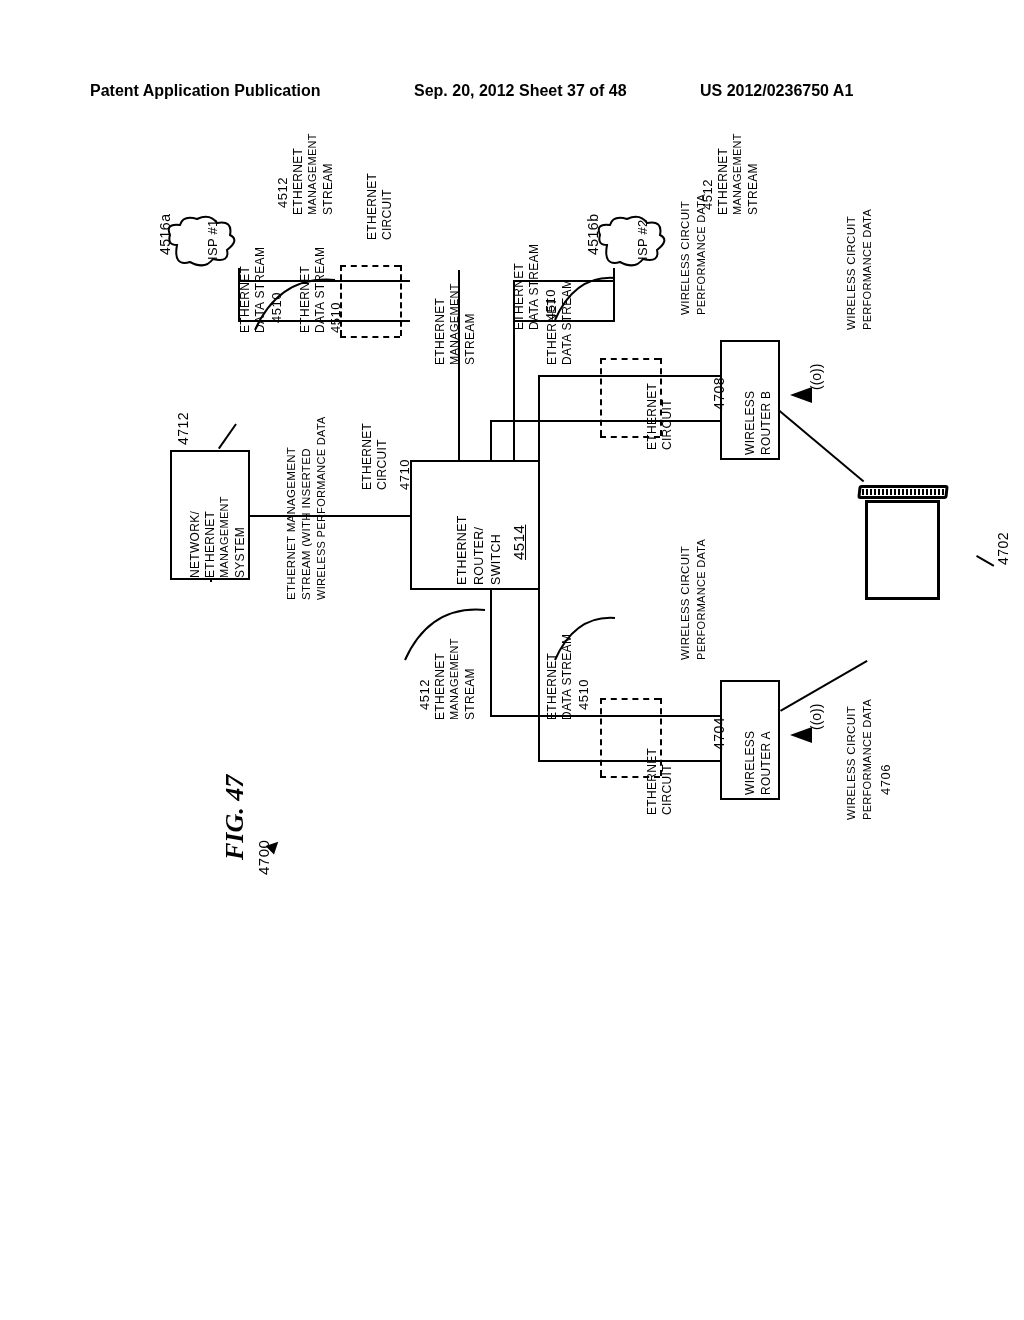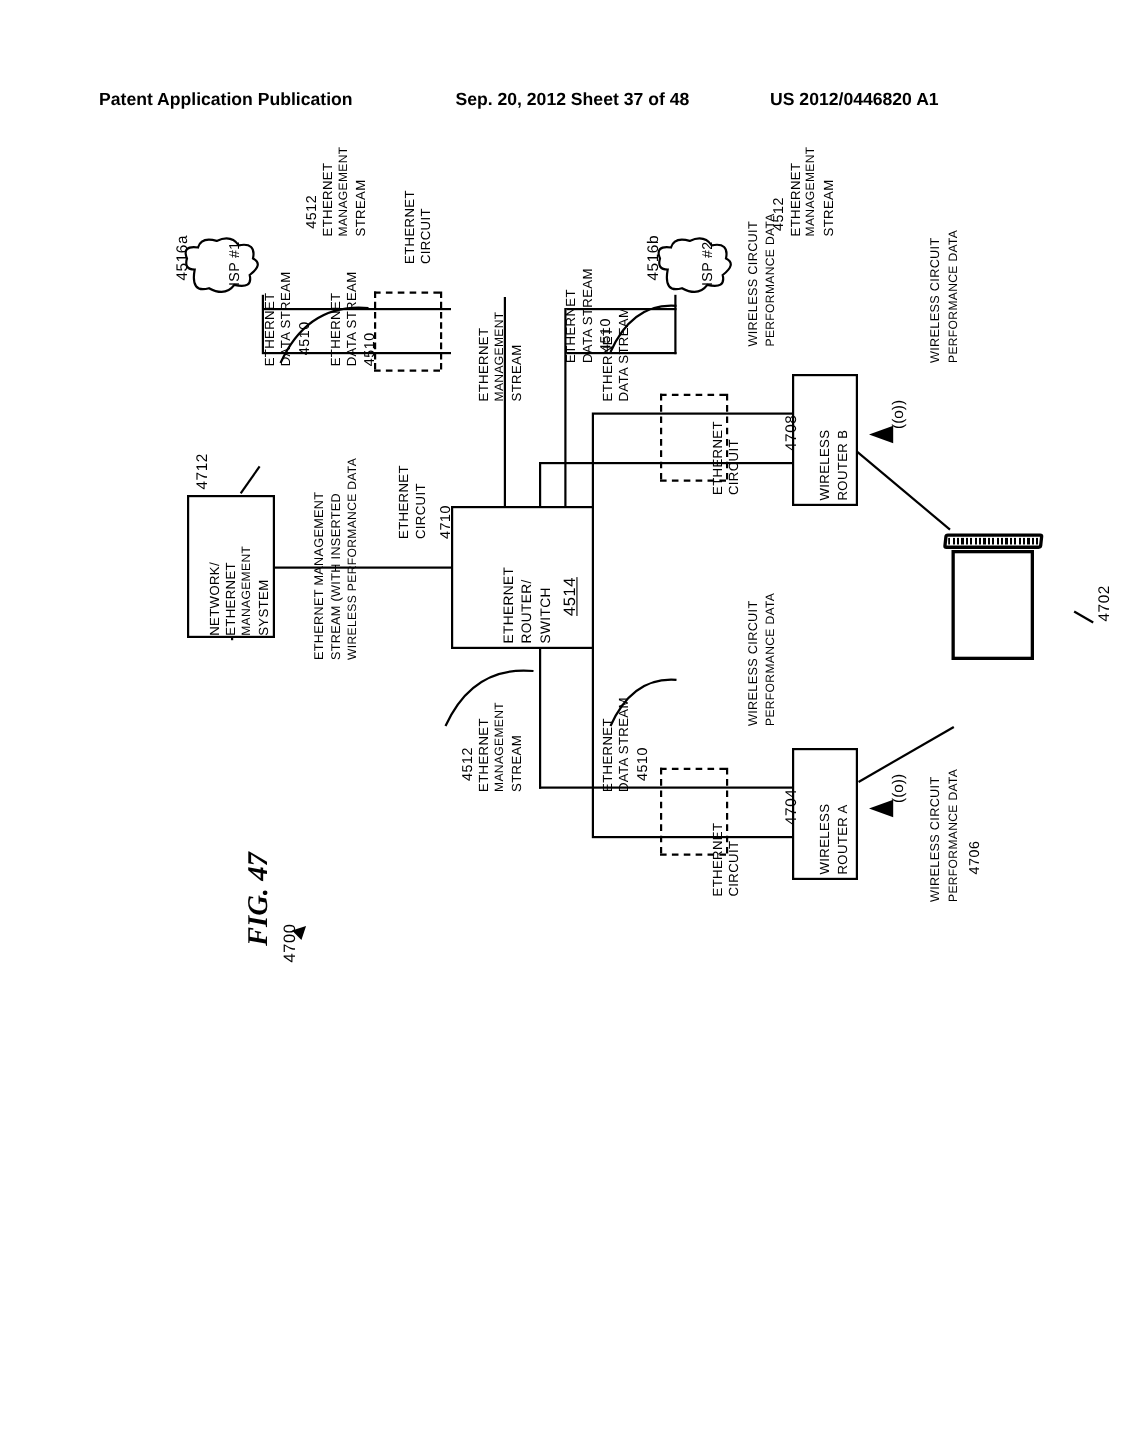--- a/index.html
+++ b/index.html
@@ -76,21 +76,21 @@
   }
 
 </style>
 </head>
 <body>
 
 <div class="page">
 
   <div class="hdr" style="left:90px;">Patent Application Publication</div>
   <div class="hdr" style="left:390px;margin-left:24px;">Sep. 20, 2012  Sheet 37 of 48</div>
-  <div class="hdr" style="left:700px;">US 2012/0446820 A1</div>
+  <div class="hdr" style="left:700px;">US 2012/0236750 A1</div>
 
   <div class="canvas">
 
     <div class="fig-title" style="left:160px; top:740px;">FIG. 47</div>
     <div class="vtext v-num" style="left:195px; top:755px; font-size:15px;">4700</div>
 
     <div style="position:absolute; left:208px; top:720px; width:0;height:0;border-left:6px solid transparent;border-right:6px solid transparent;border-bottom:12px solid #000; transform:rotate(45deg);"></div>
 
     <div class="box" style="left:110px; top:330px; width:80px; height:130px;"></div>
     <div class="vtext v-label" style="left:128px; top:458px; font-size:12px;">NETWORK/</div>

